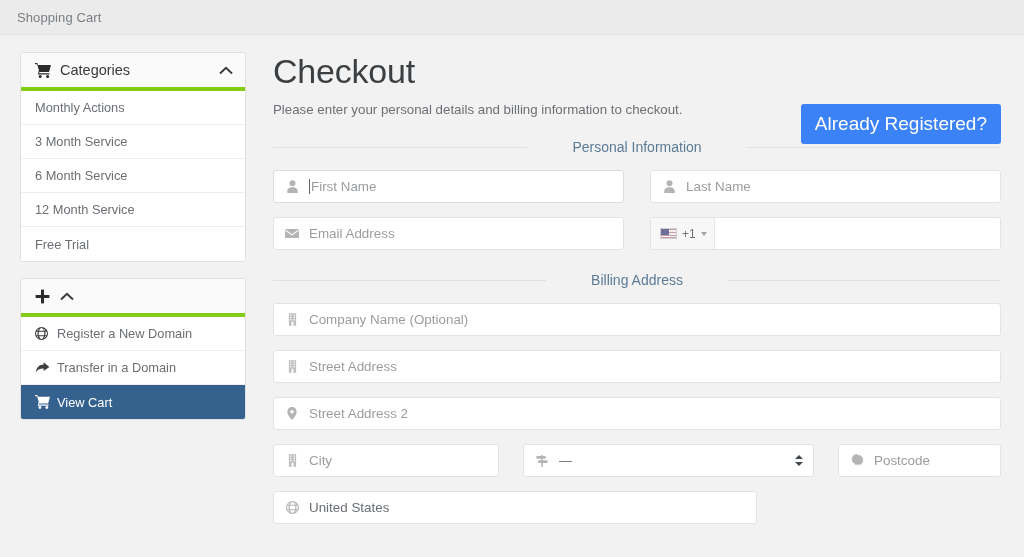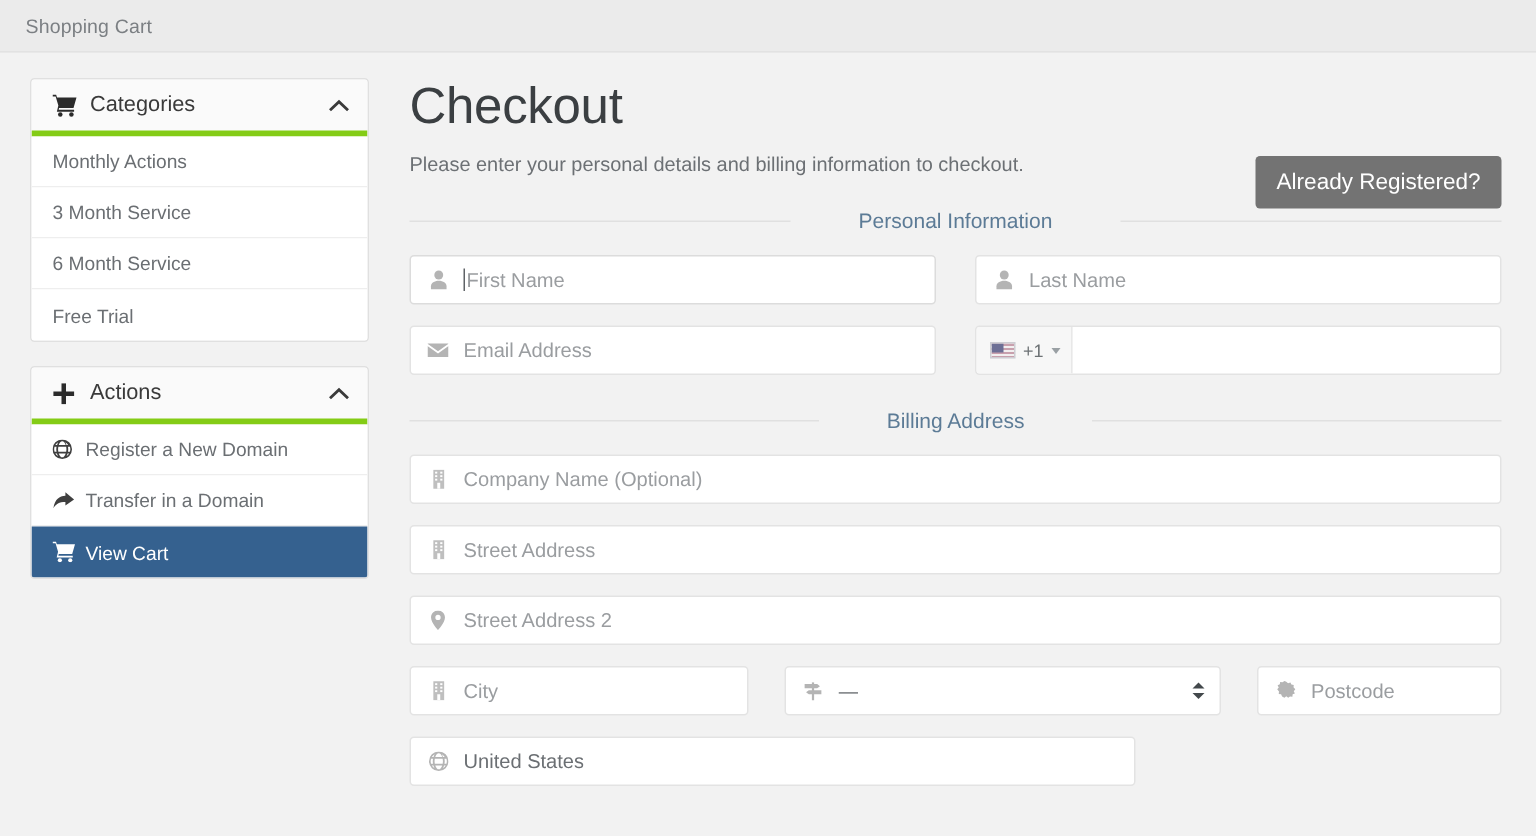--- a/index.html
+++ b/index.html
@@ -112,25 +112,25 @@
   }
   .subtitle {
     font-size: 13.3px;
     color: #6c7074;
     margin: 0;
   }
   .already-btn {
     position: absolute;
     right: 9px;
     top: 52px;
-    background: #737373;
+    background: #3b82f6;
     color: #ffffff;
     border: none;
     border-radius: 3px;
-    font-size: 15px;
+    font-size: 19px;
     font-family: inherit;
     padding: 9px 14px;
     cursor: pointer;
   }
 
   
   .divider {
     display: flex;
     align-items: center;
     margin: 22px 0 15px 0;
@@ -303,33 +303,35 @@
       <div class="panel-item">
         <span>Monthly Actions</span>
       </div>
       <div class="panel-item">
         <span>3 Month Service</span>
       </div>
       <div class="panel-item">
         <span>6 Month Service</span>
       </div>
       <div class="panel-item">
+        <span>12 Month Service</span>
+      </div>
+      <div class="panel-item">
         <span>Free Trial</span>
       </div>
     </div>
 
     <div class="panel">
       <div class="panel-head">
         <span class="ph-icon">
           <svg width="15" height="15" viewBox="0 0 15 15" fill="currentColor">
             <rect x="6" y="0.6" width="3" height="13.8"></rect>
               <rect x="0.6" y="6" width="13.8" height="3"></rect>
           </svg>
         </span>
-        <span class="panel-title">Actions</span>
         <span class="chev">
           <svg width="14" height="9" viewBox="0 0 14 9" fill="none" stroke="currentColor" stroke-width="1.9">
             <path d="M1 7.5L7 1.8l6 5.7"></path>
           </svg>
         </span>
       </div>
 
       <div class="panel-item">
         <span class="li-icon">
           <svg width="13" height="13" viewBox="0 0 14 14" fill="currentColor">

